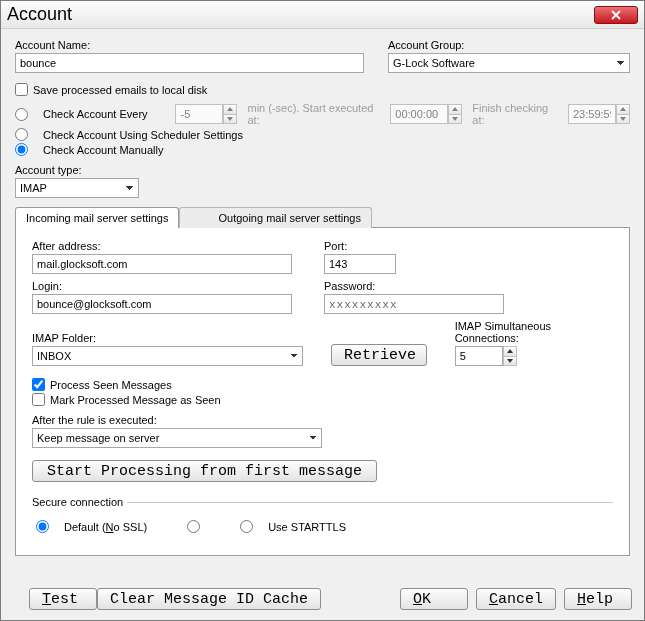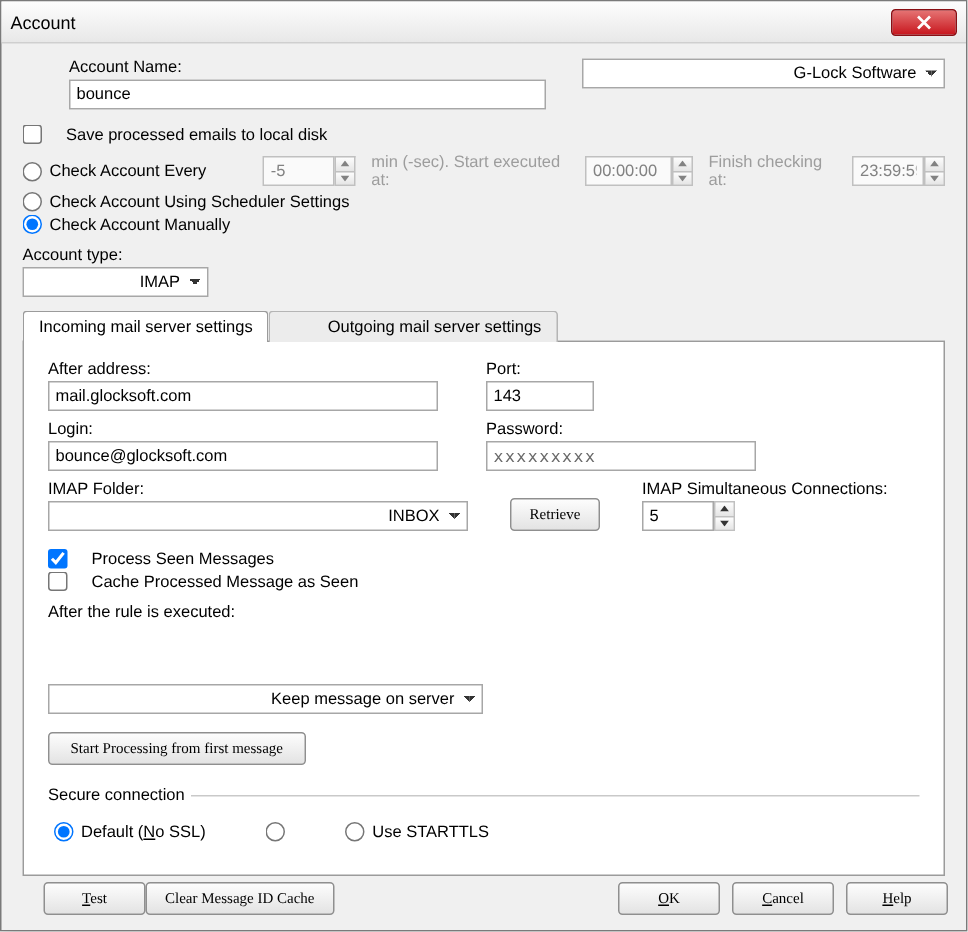--- a/index.html
+++ b/index.html
@@ -1,45 +1,45 @@
 <!DOCTYPE html>
 <html><head>
 <meta charset="utf-8">
 <style>
   * { box-sizing: border-box; }
   html, body { margin: 0; padding: 0; font-family: "Segoe UI", Tahoma, sans-serif; font-size: 11px; color: #000; }
   body { background: #fff; }
   .window { width: 645px; height: 621px; background: #f0f0f0; border: 1px solid #7a7a7a; box-shadow: 3px 3px 10px rgba(0,0,0,0.4); position: relative; }
   .titlebar { height: 28px; background: linear-gradient(to bottom,#fdfdfd,#e8e8e8); border-bottom: 1px solid #cfcfcf; display: flex; align-items: center; padding: 0 6px; }
-  .titlebar .title { flex: 1; font-size: 12px; }
+  .titlebar .title { flex: 1; font-size: 18px; }
   .closebtn { width: 44px; height: 18px; background: linear-gradient(to bottom,#e57373,#c8171e); border: 1px solid #8a0f14; border-radius: 3px; color: #fff; display: flex; align-items: center; justify-content: center; font-weight: bold; font-size: 12px; cursor: default;}
   .closebtn svg { width: 10px; height: 10px; }
   .content { padding: 10px 14px 12px 14px; }
   .row { display: flex; gap: 24px; }
   .col { display: flex; flex-direction: column; }
   label.fld { font-size: 11px; margin-bottom: 2px; }
   input.text, select.sel { border: 1px solid #a7a7a7; background: #fff; height: 20px; font-size: 11px; padding: 1px 4px; font-family: inherit; }
-  select.sel { appearance: none; -webkit-appearance: none; background-image: linear-gradient(45deg, transparent 50%, #333 50%),linear-gradient(135deg,#333 50%, transparent 50%); background-position: right 8px center, right 4px center; background-size: 4px 4px, 4px 4px; background-repeat: no-repeat; padding-right: 18px; text-align: right; }
-  .check { display: flex; align-items: center; gap: 16px; margin: 2px 0; }
+  select.sel { appearance: none; -webkit-appearance: none; background-image: linear-gradient(45deg, transparent 50%, #333 50%),linear-gradient(135deg,#333 50%, transparent 50%); background-position: right 8px center, right 4px center; background-size: 4px 4px, 4px 4px; background-repeat: no-repeat; padding-right: 30px; }
+  .check { display: flex; align-items: center; gap: 5px; margin: 2px 0; }
   .check input { margin:0; width:13px; height:13px; }
-  .radio { display: flex; align-items: center; gap: 5px; margin: 2px 0; }
+  .radio { display: flex; align-items: center; gap: 15px; margin: 2px 0; }
   .radio input { margin:0; width:13px; height:13px; }
   .disabled { color: #9d9d9d; }
   .spin { display:inline-flex; align-items:center; }
   .spin input { width:48px; height:20px; border:1px solid #c0c0c0; background:#fafafa; font-size:11px; padding:1px 4px; color:#828282; font-family:inherit;}
   .spinbtns { display:flex; flex-direction:column; height:20px; width:14px; }
   .spinbtns span { flex:1; border:1px solid #c0c0c0; background:linear-gradient(#fdfdfd,#e5e5e5); display:flex; align-items:center; justify-content:center;}
   .spinbtns span:first-child { border-bottom:none; }
   .spinbtns svg { width:6px; height:4px; fill:#828282; }
   .tabs { display:flex; margin-top:8px; }
   .tab { border:1px solid #9b9b9b; border-bottom:none; background:#f0f0f0; padding:4px 10px; font-size:11px; position:relative; top:1px; border-top-left-radius:3px; border-top-right-radius:3px; }
   .tab.active { background:#fff; z-index:2; }
   .tab:not(.active){ background:#ececec; border-color:#b5b5b5;padding-left:38px;}
   .tabpanel { border:1px solid #9b9b9b; background:#fff; padding:12px 16px 18px 16px; }
-  .btn { border:1px solid #8f8f8f; background:linear-gradient(to bottom,#fdfdfd,#e3e3e3); border-radius:3px; padding:3px 12px; font-size:10px; font-family:Liberation Serif, serif; cursor:default; min-width:60px; height:22px; display:inline-flex; align-items:center; justify-content:center;}
+  .btn { border:1px solid #8f8f8f; background:linear-gradient(to bottom,#fdfdfd,#e3e3e3); border-radius:3px; padding:3px 12px; font-size:15px; font-family:Liberation Mono, monospace; cursor:default; min-width:60px; height:22px; display:inline-flex; align-items:center; }
   fieldset.group { border:1px solid #c9c9c9; border-left:none; border-right:none; border-bottom:none; margin:14px 0 0 0; padding:10px 0 2px 0; }
   fieldset.group legend { font-size:11px; padding:0 4px 0 0; margin-left:0;}
   .footer { display:flex; gap:0; padding:6px 12px 0 28px; position:absolute; bottom:10px; left:0; right:0;}
   .footer .right { margin-left:auto; display:flex; gap:8px;}
   .footer .btn { min-width:68px; }
 </style>
 </head>
 <body>
 
 <div class="window">
@@ -48,25 +48,26 @@
     <div class="closebtn">
       <svg viewBox="0 0 10 10">
           <path d="M1 1 L9 9 M9 1 L1 9" stroke="#fff" stroke-width="1.8" fill="none"></path>
         </svg>
     </div>
   </div>
 
   <div class="content">
 
     <div class="row">
-      <div class="col" style="flex:1;margin-left:31px;">
+      <div class="col" style="flex:1;">
         <label class="fld">Account Name:</label>
         <input class="text" value="bounce" style="">
       </div>
       <div class="col" style="width:242px;">
+        <label class="fld">Account Group:</label>
         <select class="sel"><option>G-Lock Software</option></select>
       </div>
     </div>
 
     <div style="height:8px"></div>
     <label class="check">
       <input type="checkbox" style="">
       <span>Save processed emails to local disk</span>
     </label>
 
@@ -196,25 +197,25 @@
         </div>
       </div>
 
       <div style="height:10px"></div>
       <label class="check">
         <input type="checkbox" checked="" style="">
         <span>Process Seen Messages</span>
       </label>
       <label class="check">
         <input type="checkbox" style="">
-        <span>Cache Processed Message as Seen</span>
+        <span>Mark Processed Message as Seen</span>
       </label>
 
       <div style="height:6px"></div>
-      <div class="col" style="width:290px;gap:40px;">
+      <div class="col" style="width:290px;">
         <label class="fld">After the rule is executed:</label>
         <select class="sel"><option>Keep message on server</option></select>
       </div>
 
       <div style="height:12px"></div>
       <button class="btn" style="min-width:auto; padding:3px 14px;">
           <span>Start Processing from first message</span>
         </button>
 
       <fieldset class="group">

